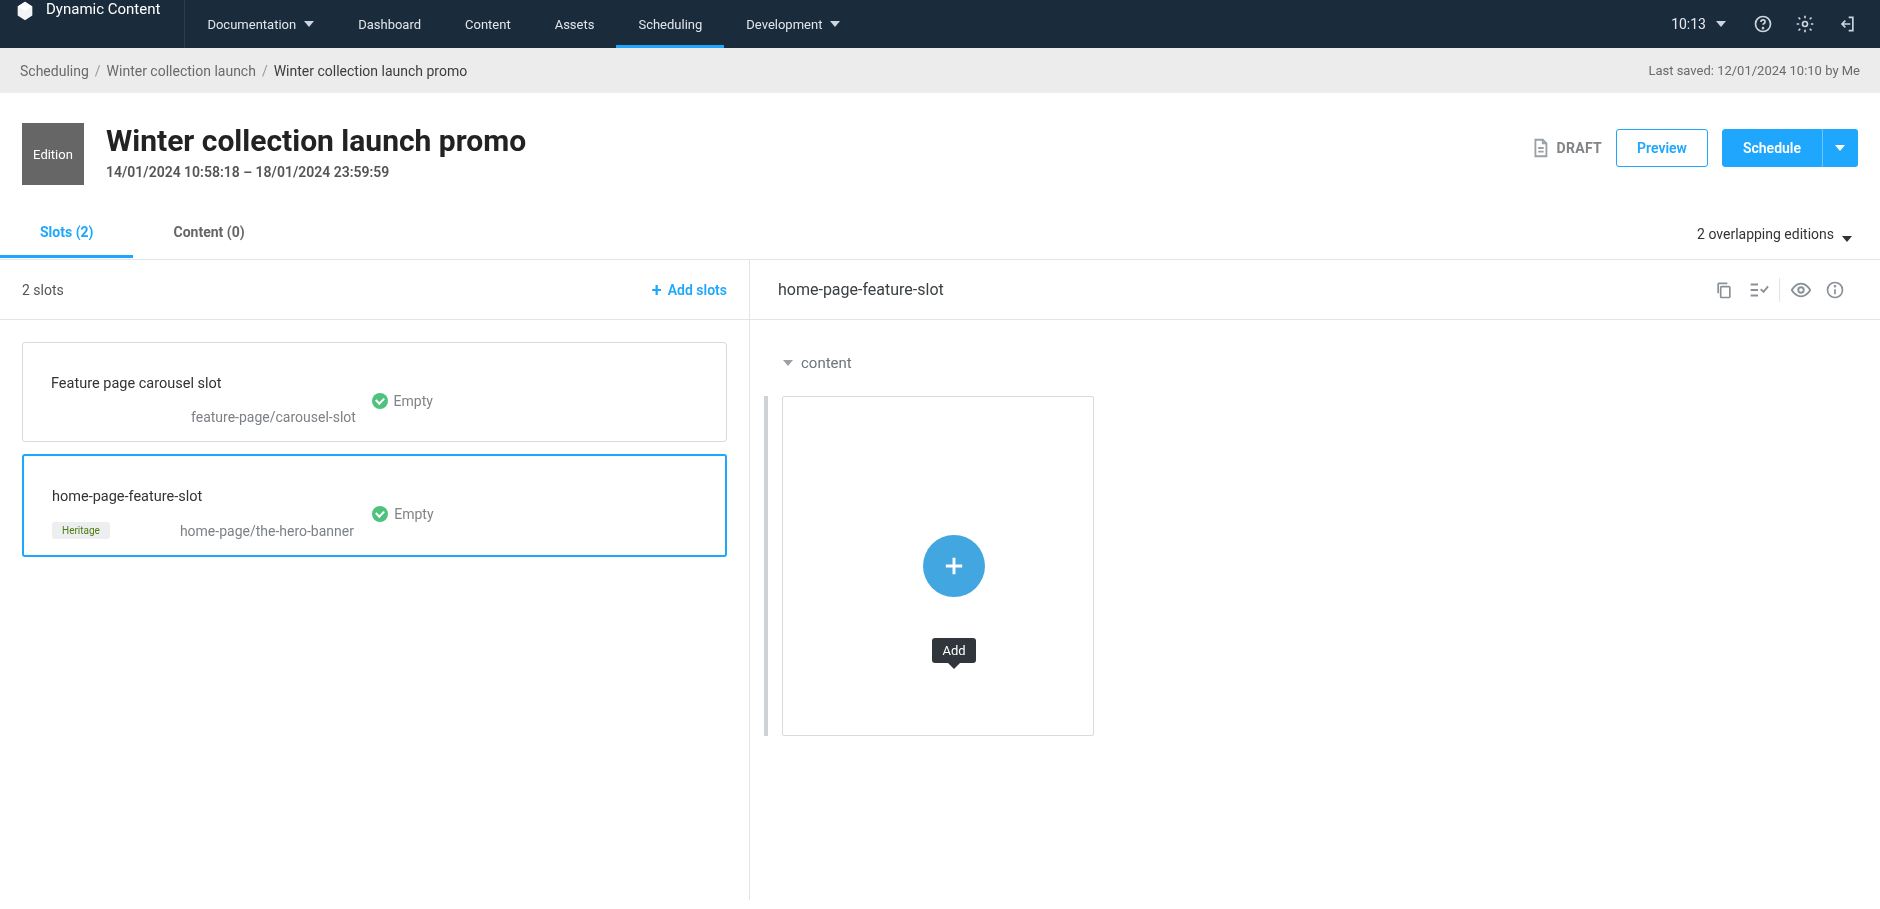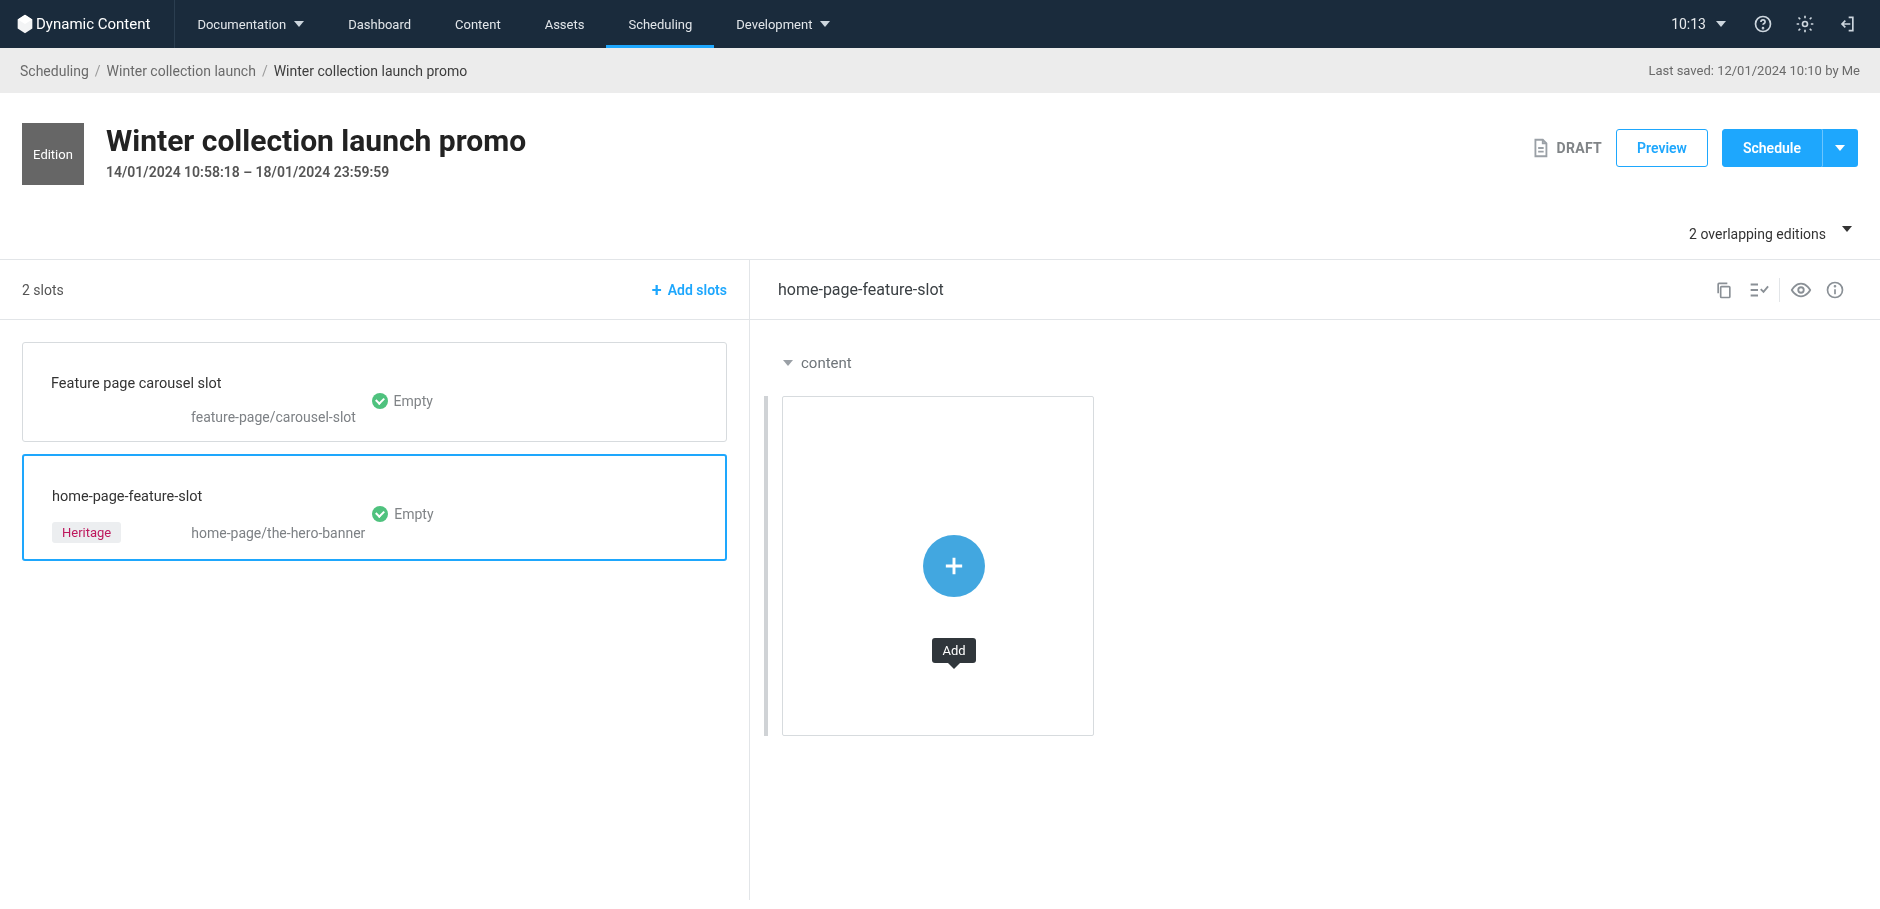--- a/index.html
+++ b/index.html
@@ -1,20 +1,20 @@
 <!DOCTYPE html>
 <html><head>
 <meta charset="utf-8">
 <style>
   * { box-sizing: border-box; margin: 0; padding: 0; }
   body { font-family: -apple-system, BlinkMacSystemFont, "Segoe UI", Roboto, Arial, sans-serif; font-size: 14px; color: #333; background: #fff; }
 
   
   .topnav { display: flex; align-items: center; background: #1a2b3c; color: #e6e9ec; height: 48px; padding: 0 14px; }
-  .brand { display: flex; align-items: center; gap: 0; padding-right: 24px; height: 100%; border-right: 1px solid #2b3e50; }
+  .brand { display: flex; gap: 10px; padding-right: 24px; height: 100%; border-right: 1px solid #2b3e50; }
   .brand svg { width: 22px; height: 22px; }
   .brand-text { font-size: 15px; font-weight: 400; color: #fff; }
   .nav-group { display: flex; align-items: center; height: 100%; }
   .nav-item { padding: 0 22px; height: 100%; display: flex; align-items: center; gap: 8px; cursor: pointer; font-size: 13px; color: #e2e6ea; }
   .nav-item.active { border-bottom: 3px solid #1ea7fd; padding-top: 3px; }
   .nav-spacer { flex: 1; }
   .nav-right { display: flex; align-items: center; gap: 4px; height: 100%; }
   .clock { padding: 0 14px; display: flex; align-items: center; gap: 10px; }
   .icon-btn-top { width: 38px; height: 38px; display: flex; align-items: center; justify-content: center; color: #cdd6de; cursor: pointer; }
   .caret-down { width:0; height:0; border-left:5px solid transparent; border-right:5px solid transparent; border-top:6px solid #cdd6de; }
@@ -43,21 +43,21 @@
   .btn-split .btn.primary { border-radius: 3px 0 0 3px; }
   .btn-split .btn-caret { width: 36px; height: 38px; background: #1ea7fd; border: 1px solid #1ea7fd; border-left: 1px solid rgba(255,255,255,.35); border-radius: 0 3px 3px 0; display: flex; align-items: center; justify-content: center; cursor: pointer; }
   .btn-split .btn-caret .caret-down { border-top-color: #fff; }
 
   
   .tabsrow { display: flex; align-items: center; border-bottom: 1px solid transparent; height: 50px; padding: 0 22px 0 0; }
   .tabs { display: flex; height: 100%; }
   .tab { padding: 0 40px; display: flex; align-items: center; font-weight: 700; color: #666; cursor: pointer; border-bottom: 3px solid transparent; }
   .tab.active { color: #1ea7fd; border-bottom-color: #1ea7fd; }
   .tabs-spacer { flex: 1; }
-  .overlap { display: flex; align-items: flex-start; gap: 16px; color: #333; font-size: 14px; cursor: pointer; padding-right: 6px; }
+  .overlap { display: flex; align-items: flex-end; gap: 8px; color: #333; font-size: 14px; cursor: pointer; padding-right: 6px; }
 
   
   .main { display: flex; border-top: 1px solid #e2e5e8; }
 
   .left-col { width: 750px; border-right: 1px solid #e2e5e8; min-height: 640px; }
   .left-hdr { display: flex; align-items: center; height: 60px; padding: 0 22px; border-bottom: 1px solid #e2e5e8; gap: 22px; }
   .left-hdr .count { color: #555; }
   .left-hdr-spacer { flex: 1; }
   .add-slots { color: #1ea7fd; font-weight: 600; display: flex; align-items: center; gap: 6px; cursor: pointer; }
   .plus-small { font-size: 18px; line-height: 1; }
@@ -66,21 +66,21 @@
   .slot-card { border: 1px solid #d7dbde; border-radius: 3px; padding: 14px 18px 16px 28px; cursor: pointer; }
   .slot-card.selected { border: 2px solid #1ea7fd; }
   .slot-row1 { display: flex; align-items: center; }
   .slot-name { color: #333; font-size: 14.5px; }
   .slot-status { display: flex; align-items: center; gap: 6px; color: #808487; margin-top: 36px; }
   .dot-ok { width: 16px; height: 16px; border-radius: 50%; background: #4fc27e; position: relative; }
   .dot-ok::after { content:""; position:absolute; left:4px; top:4px; width:6px; height:4px; border-left:2px solid #fff; border-bottom:2px solid #fff; transform: rotate(-45deg); }
   .slot-row2 { display: flex; align-items: center; gap: 18px; margin-top: 0; }
   .slot-path { color: #7d8185; font-size: 14px; margin-left: 108px; }
   .slot-card:first-child .slot-path { margin-left: 108px; }
-  .chip { background: #eceef0; color: #be185d; border-radius: 3px; padding: 3px 10px; font-size: 13px; }
+  .chip { background: #eceef0; color: #4d7c0f; border-radius: 3px; padding: 3px 10px; font-size: 10px; }
   .row2-flex { display: flex; align-items: center; }
 
   .right-col { flex: 1; min-height: 640px; }
   .right-hdr { display: flex; align-items: center; height: 60px; padding: 0 28px; border-bottom: 1px solid #e2e5e8; }
   .right-hdr-title { color: #3b4044; font-size: 16px; }
   .right-hdr-spacer { flex: 1; }
   .r-icon { width: 34px; height: 34px; display: flex; align-items: center; justify-content: center; color: #8a9096; cursor: pointer; }
   .r-sep { width: 1px; height: 24px; background: #e2e5e8; margin: 0 4px; }
 
   .right-body { padding: 34px 28px; }
@@ -185,20 +185,24 @@
     <div class="btn-split">
       <div class="btn primary">Schedule</div>
       <div class="btn-caret">
           <span class="caret-down"></span>
         </div>
     </div>
   </div>
 </div>
 
 <div class="tabsrow">
+  <div class="tabs">
+    <div class="tab active">Slots (2)</div>
+    <div class="tab">Content (0)</div>
+  </div>
   <div class="tabs-spacer"></div>
   <div class="overlap">
     <span>2 overlapping editions</span>
     <span class="caret-down" style="border-top-color:#333;"></span>
   </div>
 </div>
 
 <div class="main">
 
   <div class="left-col">

